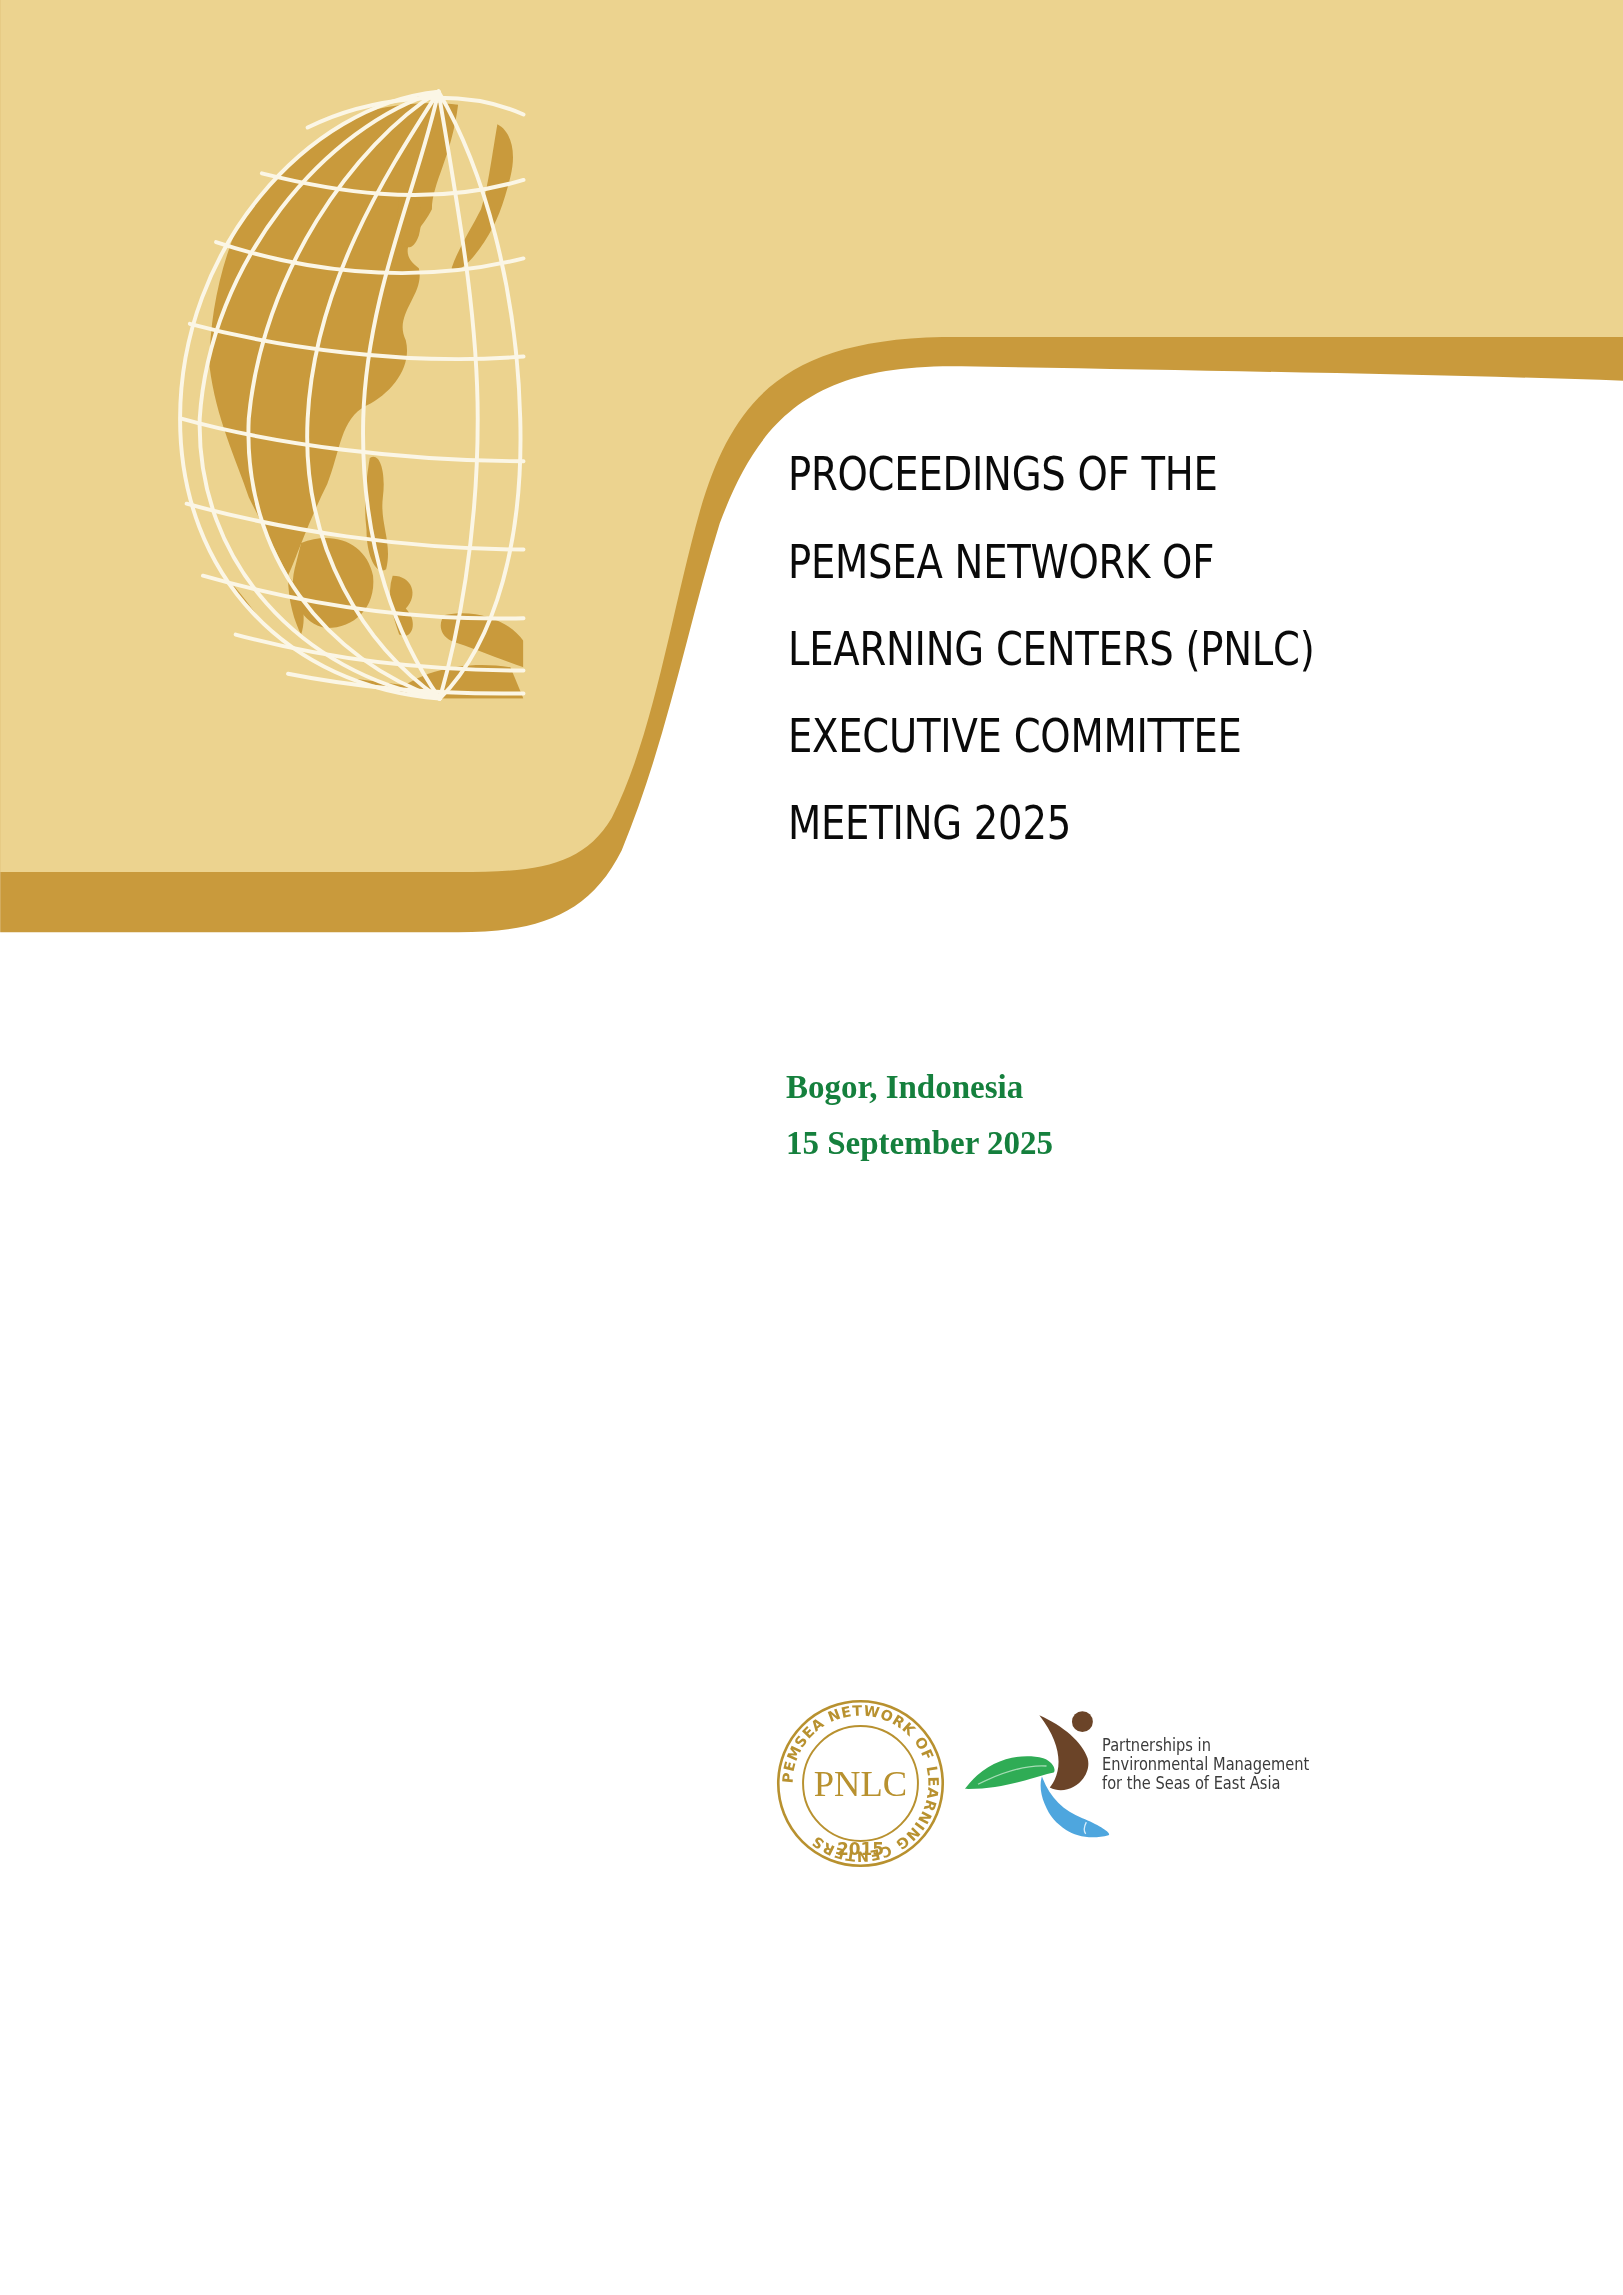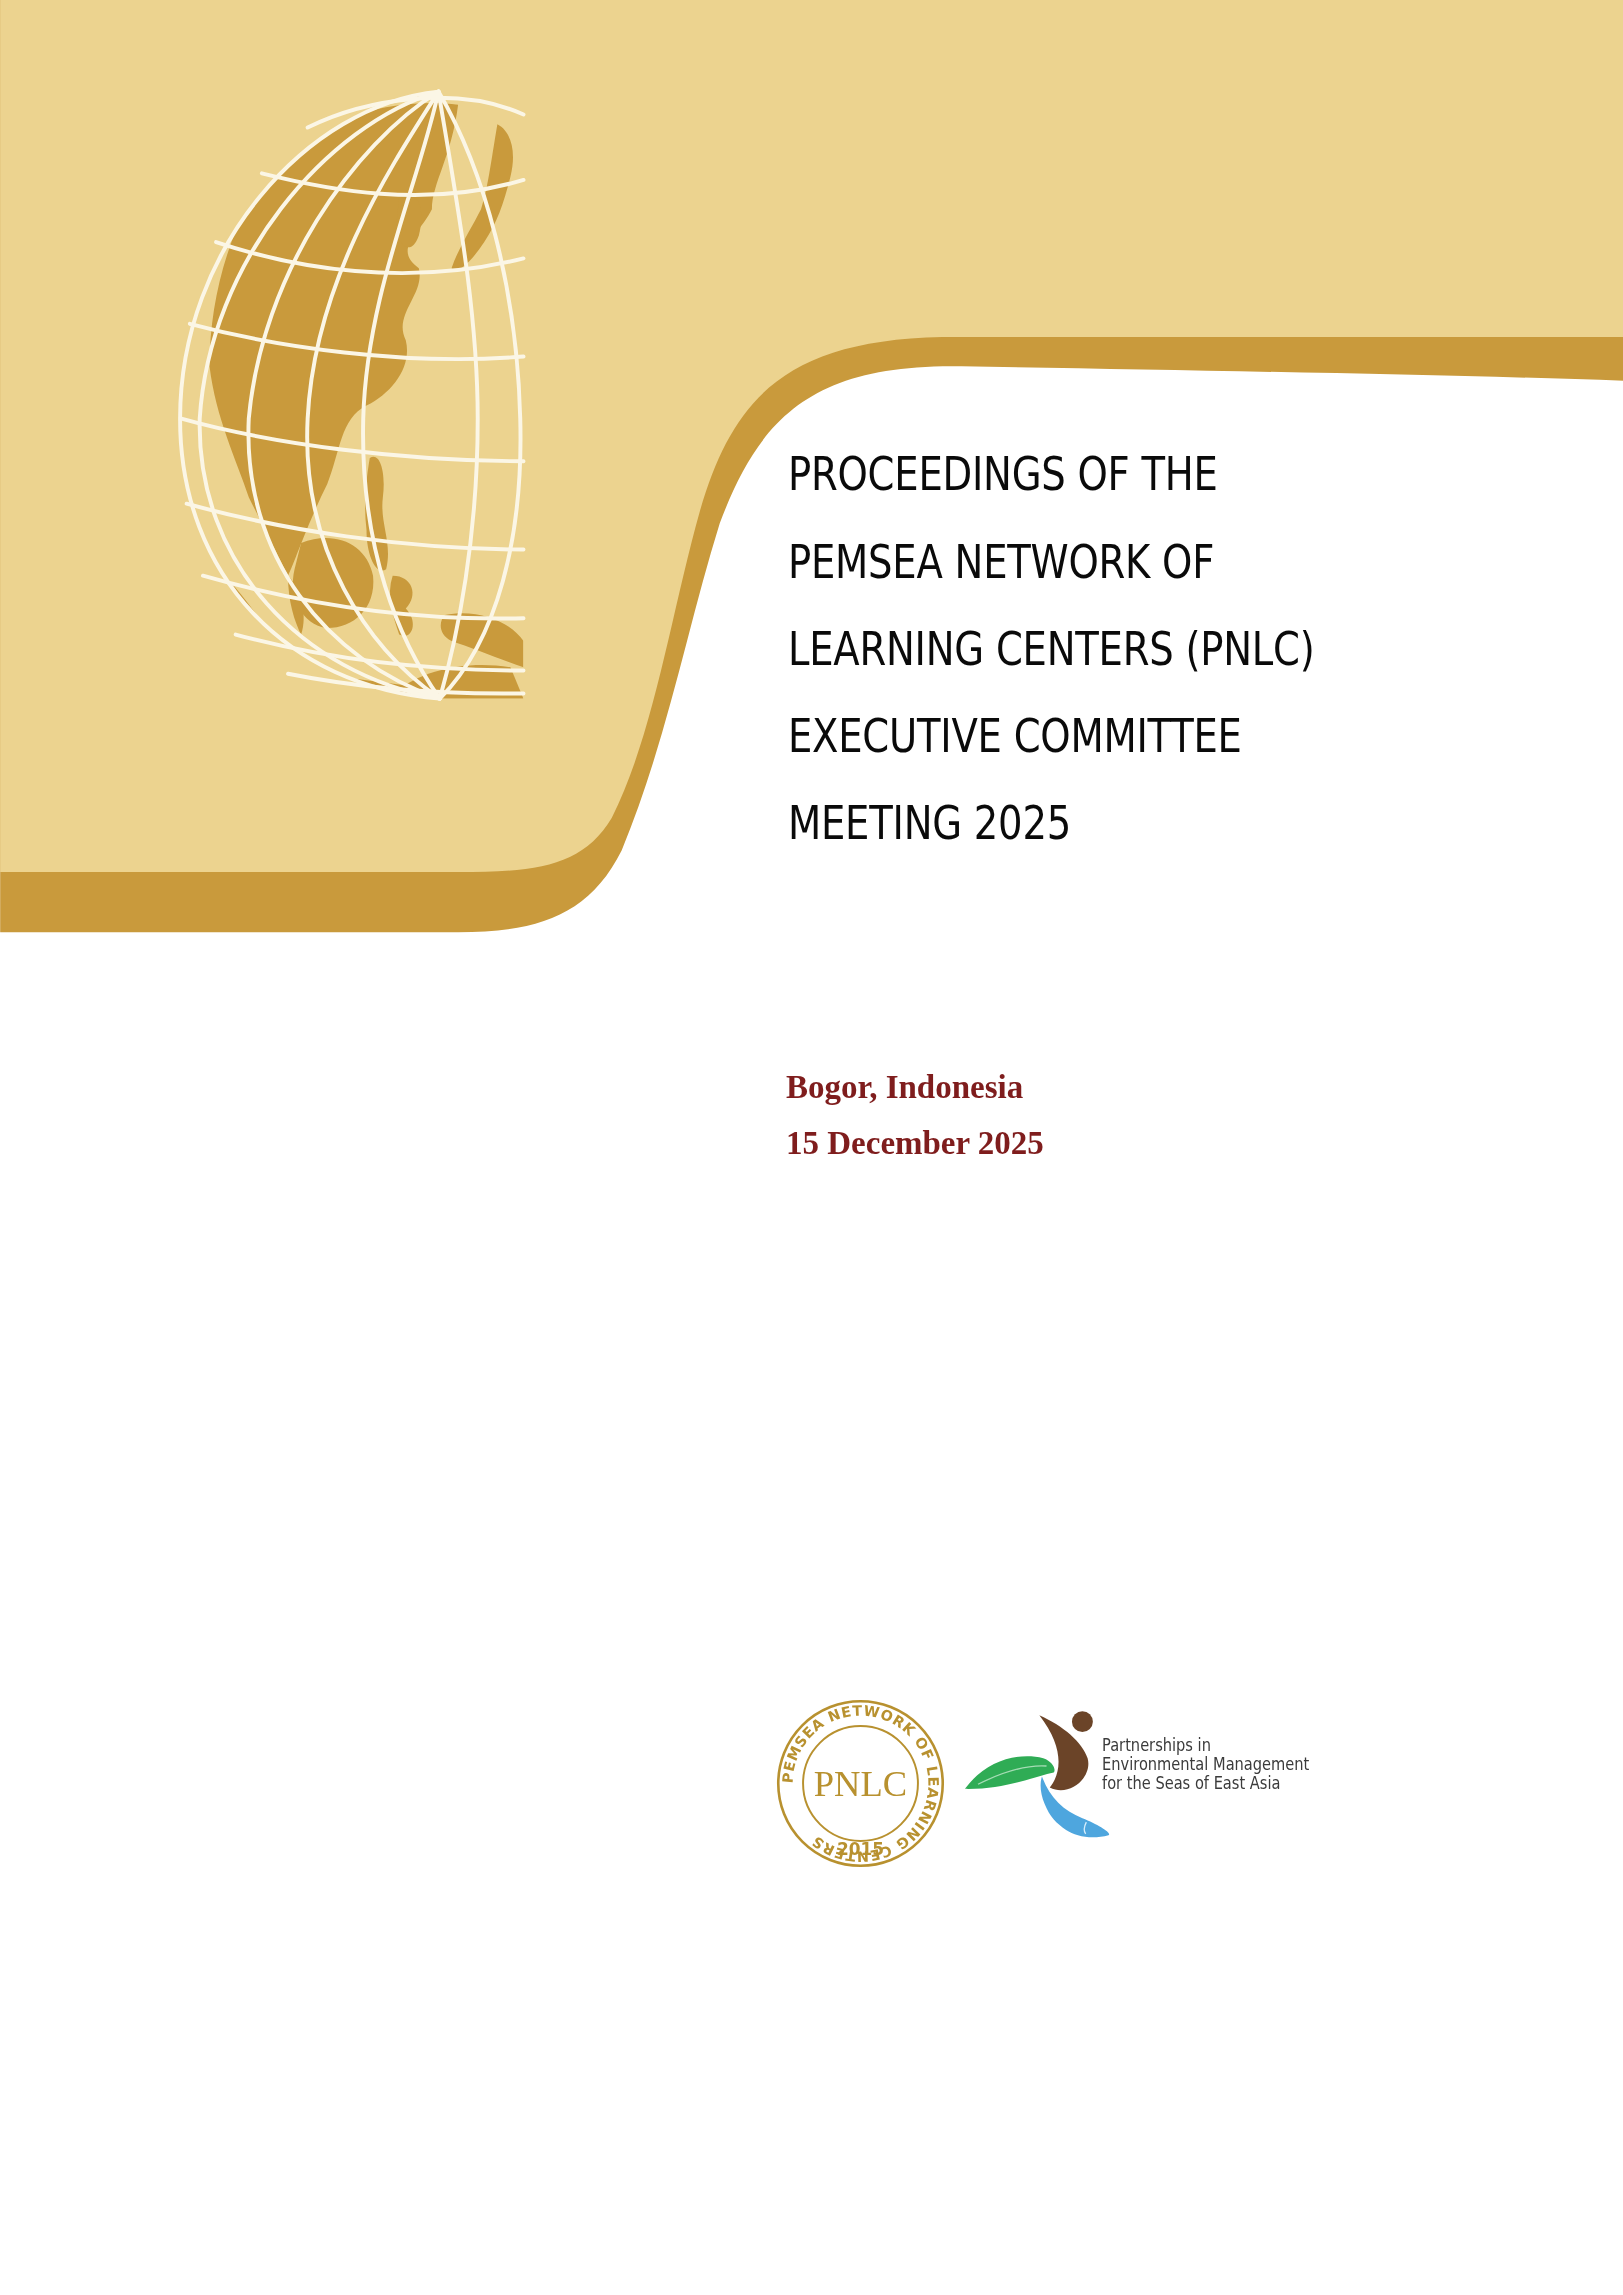--- a/index.html
+++ b/index.html
@@ -7,21 +7,21 @@
   .abs { position:absolute; }
   #banner { left:0; top:0; width:1624px; height:942px; }
   .title-line {
     position:absolute; left:788px; white-space:nowrap;
     font-family:"DejaVu Sans", sans-serif; font-size:47px; color:#0a0a0a;
     transform-origin:left top; transform:scaleX(0.82); letter-spacing:-0.3px;
     line-height:1;
   }
   .loc-line {
     position:absolute; left:786px; white-space:nowrap;
-    font-family:"Liberation Serif", serif; font-weight:bold; font-size:33px; color:#7f1d1d;
+    font-family:"Liberation Serif", serif; font-weight:bold; font-size:33px; color:#15803d;
     line-height:1;
   }
   #seal { left:775px; top:1698px; width:171px; height:171px; }
   #pemsea-icon { left:958px; top:1706px; width:164px; height:137px; }
   .pem-line {
     position:absolute; left:1102px; white-space:nowrap;
     font-family:"DejaVu Sans", sans-serif; font-size:17px; color:#3b3b3b;
     transform-origin:left top; transform:scaleX(0.86); line-height:1;
   }
 </style>
@@ -99,21 +99,21 @@
 
 <div>
   <div class="title-line" style="top:450px;">PROCEEDINGS OF THE</div>
   <div class="title-line" style="top:538px;">PEMSEA NETWORK OF</div>
   <div class="title-line" style="top:625px;">LEARNING CENTERS (PNLC)</div>
   <div class="title-line" style="top:712px;">EXECUTIVE COMMITTEE</div>
   <div class="title-line" style="top:799px;">MEETING 2025</div>
 </div>
 
 <div class="loc-line" style="top:1071px;">Bogor, Indonesia</div>
-<div class="loc-line" style="top:1127px;">15 December 2025</div>
+<div class="loc-line" style="top:1127px;">15 September 2025</div>
 
 <svg id="seal" class="abs" viewBox="0 0 262 262" xmlns="http://www.w3.org/2000/svg">
   <defs>
     <path id="ringTop" d="M131,131 m-104,0 a104,104 0 1,1 208,0 a104,104 0 1,1 -208,0"></path>
   </defs>
   <circle cx="131" cy="131" r="126" fill="none" stroke="#b8912f" stroke-width="4"></circle>
   <circle cx="131" cy="131" r="88" fill="none" stroke="#b8912f" stroke-width="3"></circle>
   <text font-family="'DejaVu Sans', sans-serif" font-size="22" font-weight="bold" fill="#b8912f" letter-spacing="1">
     <textPath href="#ringTop" startOffset="0%">PEMSEA NETWORK OF LEARNING CENTERS</textPath>
   </text>

